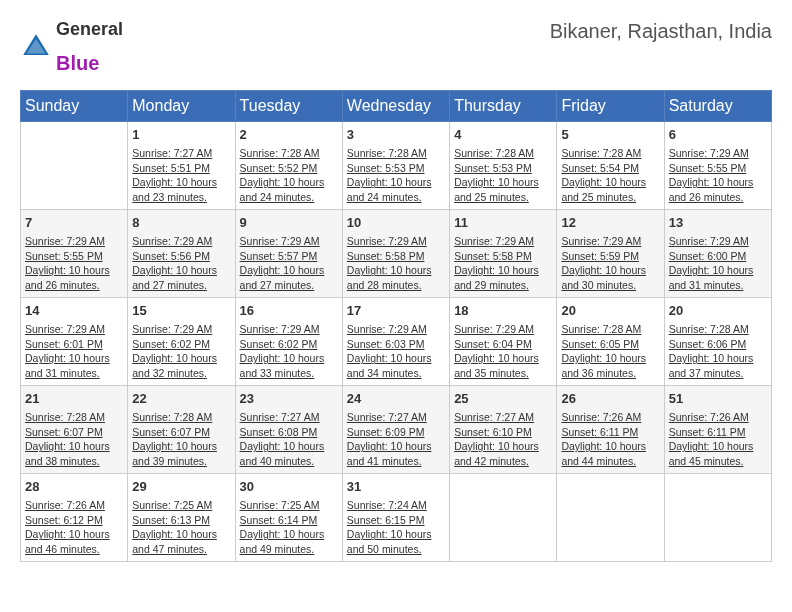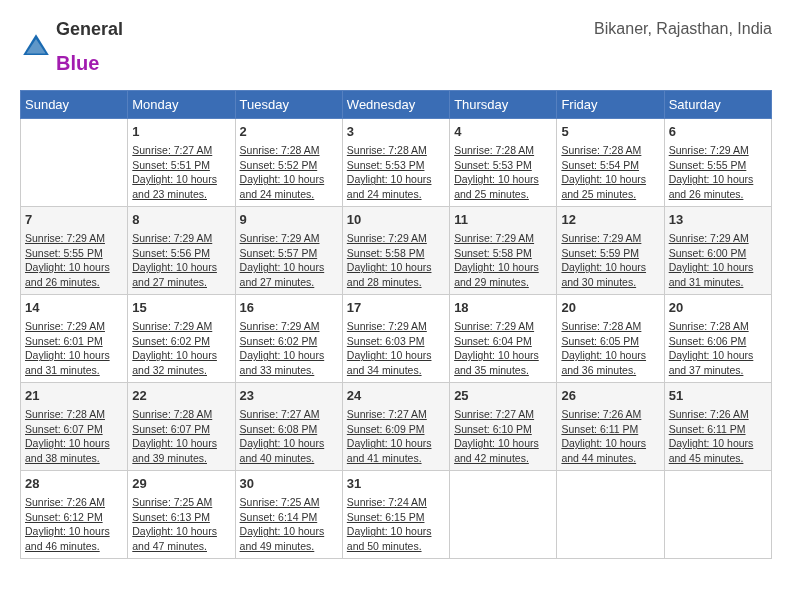--- a/index.html
+++ b/index.html
@@ -43,36 +43,36 @@
     }
     .title-section {
       text-align: right;
     }
     .month-title {
       font-size: 36px;
       font-weight: normal;
       color: #333;
     }
     .subtitle {
-      font-size: 16px;
+      font-size: 20px;
       color: #555;
     }
     table {
       width: 100%;
       border-collapse: collapse;
       font-size: 11px;
     }
     thead tr {
       background-color: #3a6db5;
       color: #fff;
     }
     thead th {
       padding: 6px 4px;
       text-align: left;
-      font-size: 13px;
+      font-size: 16px;
       font-weight: normal;
       border: 1px solid #5580c0;
     }
     tbody tr {
       border-bottom: 1px solid #ccc;
     }
     tbody td {
       padding: 4px 4px;
       vertical-align: top;
       border-right: 1px solid #ccc;

